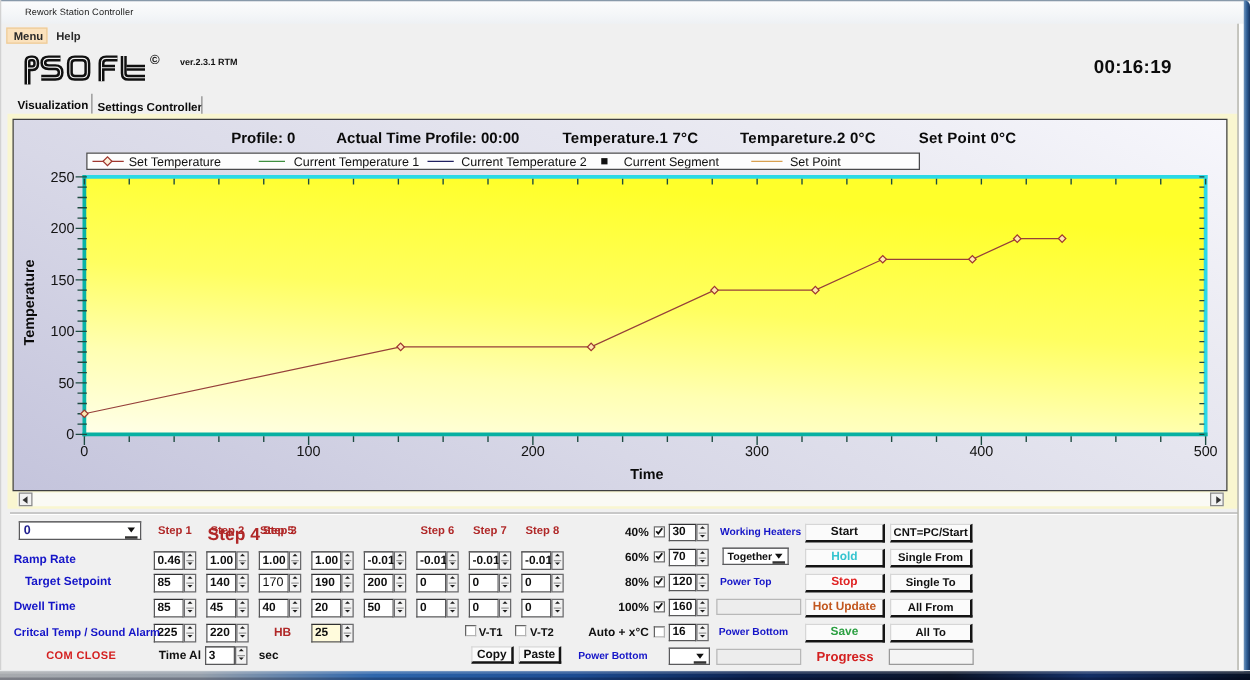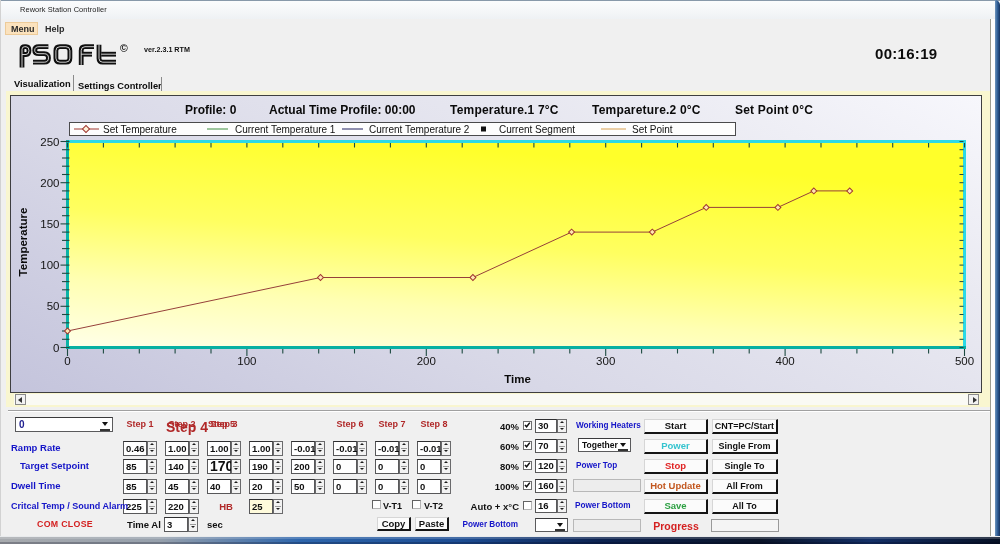--- a/index.html
+++ b/index.html
@@ -306,21 +306,21 @@
       <div class="abs" style="left:1px;top:0;width:6px;height:6px;border-bottom:1px solid #9a9a9a;">
         <div class="abs" style="left:1px;top:1px;width:0;height:0;border-left:2.5px solid transparent;border-right:2.5px solid transparent;border-bottom:2.5px solid #1c1c1c;"></div>
       </div>
       <div class="abs" style="left:1px;top:6px;width:6px;height:6px;">
         <div class="abs" style="left:1px;top:2px;width:0;height:0;border-left:2.5px solid transparent;border-right:2.5px solid transparent;border-top:2.5px solid #1c1c1c;"></div>
       </div>
     </div>
   </div>
 <div class="abs" style="left:207px;top:459px;width:34px;height:15px;">
     <div class="abs" style="left:0;top:0;width:24px;height:15px;background:#ffffff;border:1px solid #58585a;border-top-color:#2f2f31;box-sizing:border-box;">
-      <div class="abs" style="left:2px;top:0px;height:13px;line-height:13px;font-size:14px;font-weight:bold;color:#101010;white-space:nowrap;">170</div>
+      <div class="abs" style="left:2px;top:0px;height:13px;line-height:13px;font-size:10px;font-weight:normal;color:#101010;white-space:nowrap;">170</div>
     </div>
     <div class="abs" style="left:24px;top:0;width:10px;height:15px;background:#f2f2f2;border:1px solid #6a6a6c;box-sizing:border-box;">
       <div class="abs" style="left:1px;top:0;width:6px;height:6px;border-bottom:1px solid #9a9a9a;">
         <div class="abs" style="left:1px;top:1px;width:0;height:0;border-left:2.5px solid transparent;border-right:2.5px solid transparent;border-bottom:2.5px solid #1c1c1c;"></div>
       </div>
       <div class="abs" style="left:1px;top:6px;width:6px;height:6px;">
         <div class="abs" style="left:1px;top:2px;width:0;height:0;border-left:2.5px solid transparent;border-right:2.5px solid transparent;border-top:2.5px solid #1c1c1c;"></div>
       </div>
     </div>
   </div>
@@ -706,21 +706,21 @@
     <div class="abs" style="right:1px;top:1px;width:11px;height:10px;background:#fff;">
       <div class="abs" style="left:2px;top:3px;width:0;height:0;border-left:3.5px solid transparent;border-right:3.5px solid transparent;border-top:4px solid #111;"></div>
       <div class="abs" style="left:0px;bottom:-1px;width:10px;height:2px;background:#333;"></div>
     </div>
   </div>
 <div class="abs" style="left:573px;top:519px;width:68px;height:13px;background:#ededed;border:1px solid #b8b8b8;box-sizing:border-box;"></div>
 <div class="abs" style="top:520px;font-size:10.5px;font-weight:bold;color:#d42020;white-space:nowrap;left:576px;width:200px;text-align:center;">Progress</div>
 <div class="abs" style="left:711px;top:519px;width:68px;height:13px;background:#f4f4f4;border:1px solid #999;box-sizing:border-box;"></div>
 <div class="abs" style="left:644px;top:419px;width:64px;height:15px;background:#fbfbfb;border-right:2px solid #141414;border-bottom:2px solid #141414;border-top:1px solid #d6d6d6;border-left:1px solid #d6d6d6;box-sizing:border-box;text-align:center;font-size:9.5px;font-weight:bold;color:#101010;line-height:12px;white-space:nowrap;">Start</div>
 <div class="abs" style="left:712px;top:419px;width:66px;height:15px;background:#fbfbfb;border-right:2px solid #141414;border-bottom:2px solid #141414;border-top:1px solid #d6d6d6;border-left:1px solid #d6d6d6;box-sizing:border-box;text-align:center;font-size:9px;font-weight:bold;color:#101010;line-height:12px;white-space:nowrap;">CNT=PC/Start</div>
-<div class="abs" style="left:644px;top:439px;width:64px;height:15px;background:#fbfbfb;border-right:2px solid #141414;border-bottom:2px solid #141414;border-top:1px solid #d6d6d6;border-left:1px solid #d6d6d6;box-sizing:border-box;text-align:center;font-size:9.5px;font-weight:bold;color:#35c4cf;line-height:12px;white-space:nowrap;">Power</div>
+<div class="abs" style="left:644px;top:439px;width:64px;height:15px;background:#fbfbfb;border-right:2px solid #141414;border-bottom:2px solid #141414;border-top:1px solid #d6d6d6;border-left:1px solid #d6d6d6;box-sizing:border-box;text-align:center;font-size:9.5px;font-weight:bold;color:#35c4cf;line-height:12px;white-space:nowrap;">Hold</div>
 <div class="abs" style="left:712px;top:439px;width:66px;height:15px;background:#fbfbfb;border-right:2px solid #141414;border-bottom:2px solid #141414;border-top:1px solid #d6d6d6;border-left:1px solid #d6d6d6;box-sizing:border-box;text-align:center;font-size:9px;font-weight:bold;color:#101010;line-height:12px;white-space:nowrap;">Single From</div>
 <div class="abs" style="left:644px;top:459px;width:64px;height:15px;background:#fbfbfb;border-right:2px solid #141414;border-bottom:2px solid #141414;border-top:1px solid #d6d6d6;border-left:1px solid #d6d6d6;box-sizing:border-box;text-align:center;font-size:9.5px;font-weight:bold;color:#e02424;line-height:12px;white-space:nowrap;">Stop</div>
 <div class="abs" style="left:712px;top:459px;width:66px;height:15px;background:#fbfbfb;border-right:2px solid #141414;border-bottom:2px solid #141414;border-top:1px solid #d6d6d6;border-left:1px solid #d6d6d6;box-sizing:border-box;text-align:center;font-size:9px;font-weight:bold;color:#101010;line-height:12px;white-space:nowrap;">Single To</div>
 <div class="abs" style="left:644px;top:479px;width:64px;height:15px;background:#fbfbfb;border-right:2px solid #141414;border-bottom:2px solid #141414;border-top:1px solid #d6d6d6;border-left:1px solid #d6d6d6;box-sizing:border-box;text-align:center;font-size:9.5px;font-weight:bold;color:#c2571f;line-height:12px;white-space:nowrap;">Hot Update</div>
 <div class="abs" style="left:712px;top:479px;width:66px;height:15px;background:#fbfbfb;border-right:2px solid #141414;border-bottom:2px solid #141414;border-top:1px solid #d6d6d6;border-left:1px solid #d6d6d6;box-sizing:border-box;text-align:center;font-size:9px;font-weight:bold;color:#101010;line-height:12px;white-space:nowrap;">All From</div>
 <div class="abs" style="left:644px;top:499px;width:64px;height:15px;background:#fbfbfb;border-right:2px solid #141414;border-bottom:2px solid #141414;border-top:1px solid #d6d6d6;border-left:1px solid #d6d6d6;box-sizing:border-box;text-align:center;font-size:9.5px;font-weight:bold;color:#2da043;line-height:12px;white-space:nowrap;">Save</div>
 <div class="abs" style="left:712px;top:499px;width:66px;height:15px;background:#fbfbfb;border-right:2px solid #141414;border-bottom:2px solid #141414;border-top:1px solid #d6d6d6;border-left:1px solid #d6d6d6;box-sizing:border-box;text-align:center;font-size:9px;font-weight:bold;color:#101010;line-height:12px;white-space:nowrap;">All To</div>
 <div class="abs" style="left:990px;top:19px;width:1px;height:518px;background:#9b9b8f;"></div>
 <div class="abs" style="left:991px;top:19px;width:4px;height:518px;background:#fdfdfd;"></div>
 <div class="abs" style="left:995px;top:0px;width:5px;height:544px;background:linear-gradient(90deg,#6f95bd,#2f5e96,#16335f);border-top-right-radius:6px;"></div>

